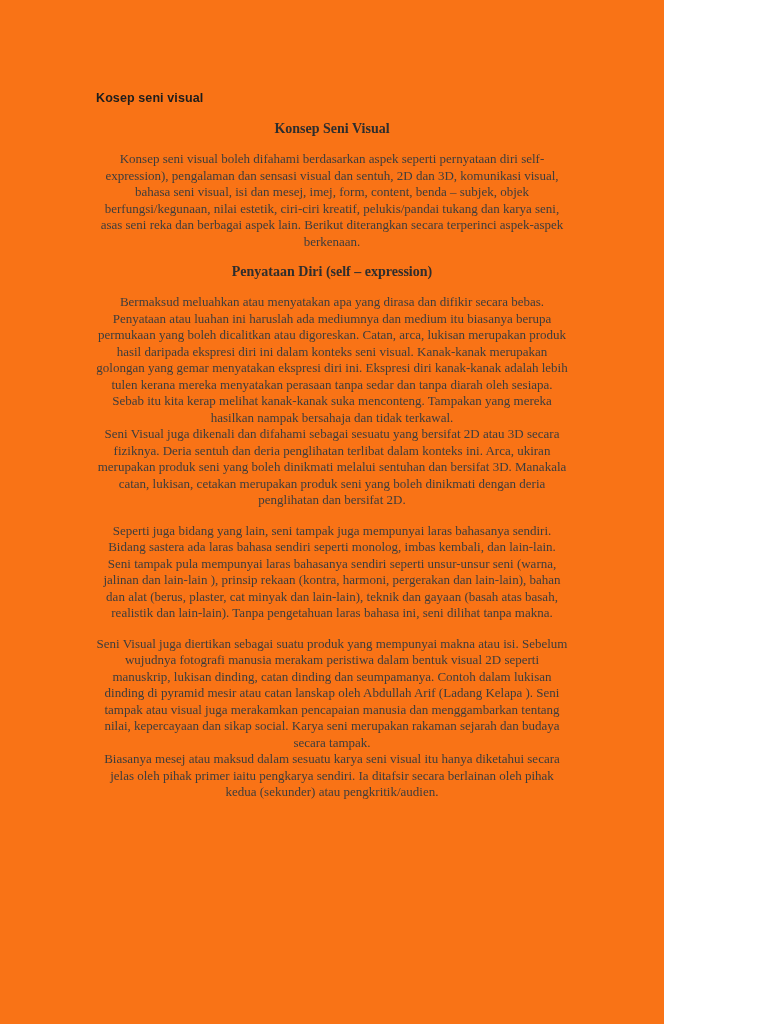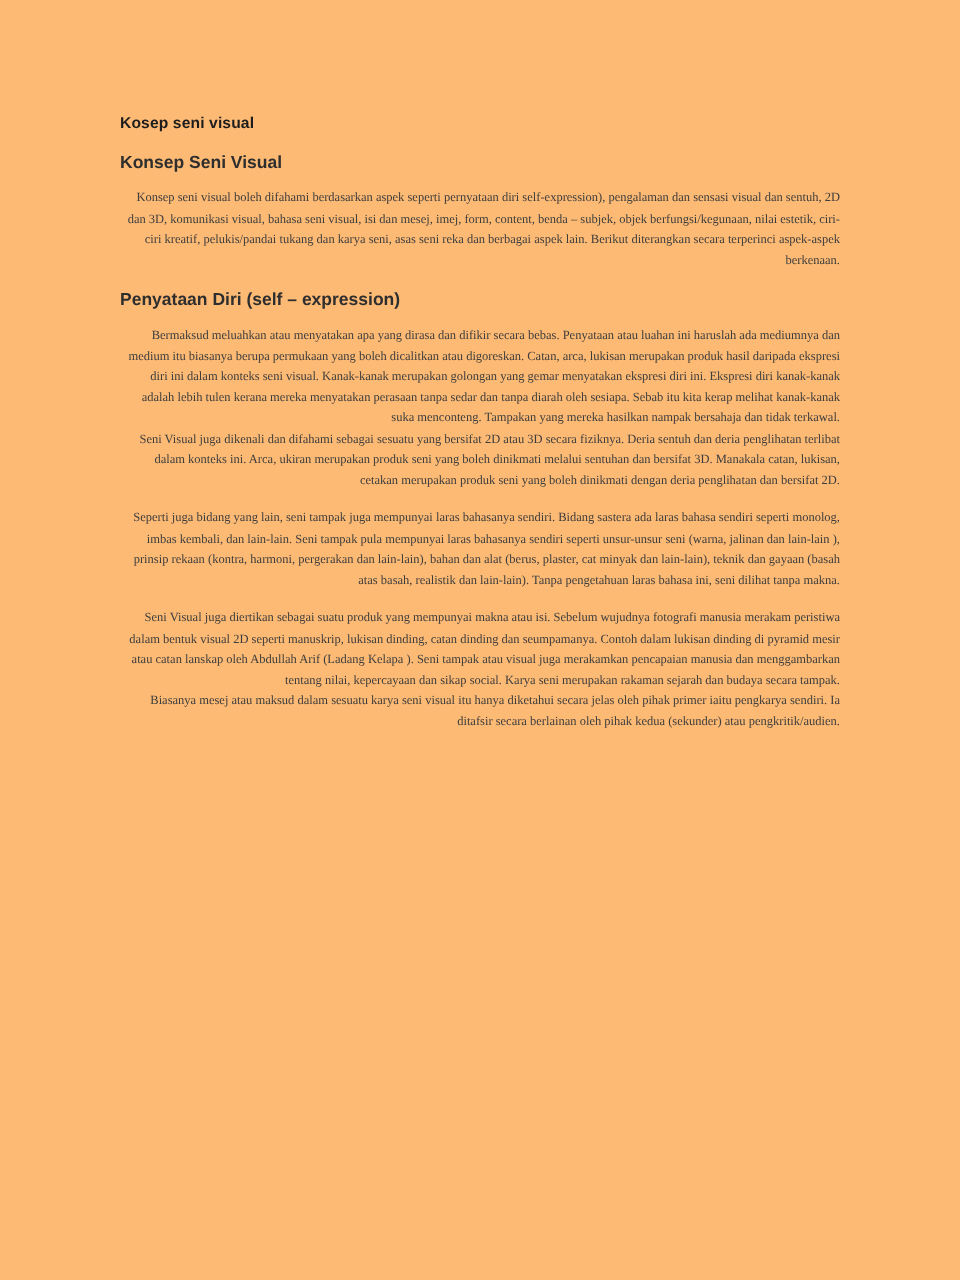--- a/index.html
+++ b/index.html
@@ -1,46 +1,47 @@
 <!DOCTYPE html>
 <html><head>
 <meta charset="utf-8">
 <style>
   html, body { margin: 0; padding: 0; background: #ffffff; }
   .page {
     position: relative;
-    width: 768px;
+    width: 664px;
     height: 1024px;
     box-sizing: border-box;
-    background: #fdba74;
+    background: #f97316;
     padding: 91px 96px 0 96px;
     overflow: hidden;
     font-family: "Liberation Serif", serif;
     color: #3d3d3d;
   }
   .small-title {
     font-family: "Liberation Sans", sans-serif;
     font-weight: bold;
     font-size: 12.5px;
     color: #1d1d1d;
     margin: 0 0 16px 0;
     letter-spacing: 0.1px;
   }
   .doc-title, .section-heading {
-    font-family: Liberation Sans, sans-serif;
+    font-family: Liberation Serif, serif;
     font-weight: bold;
     font-size: 14px;
     color: #2e2e2e;
     margin: 0 0 14px 0;
+    text-align: center;
   }
   .para {
-    font-size: 10px;
+    font-size: 13px;
     line-height: 16.5px;
     margin: 0;
-    text-align: right;
+    text-align: center;
     color: #3d3d3d;
   }
   .para.p-end { margin-bottom: 14px; }
 </style>
 </head>
 <body>
 
 <div class="page">
 
   <div class="small-title">Kosep seni visual</div>

